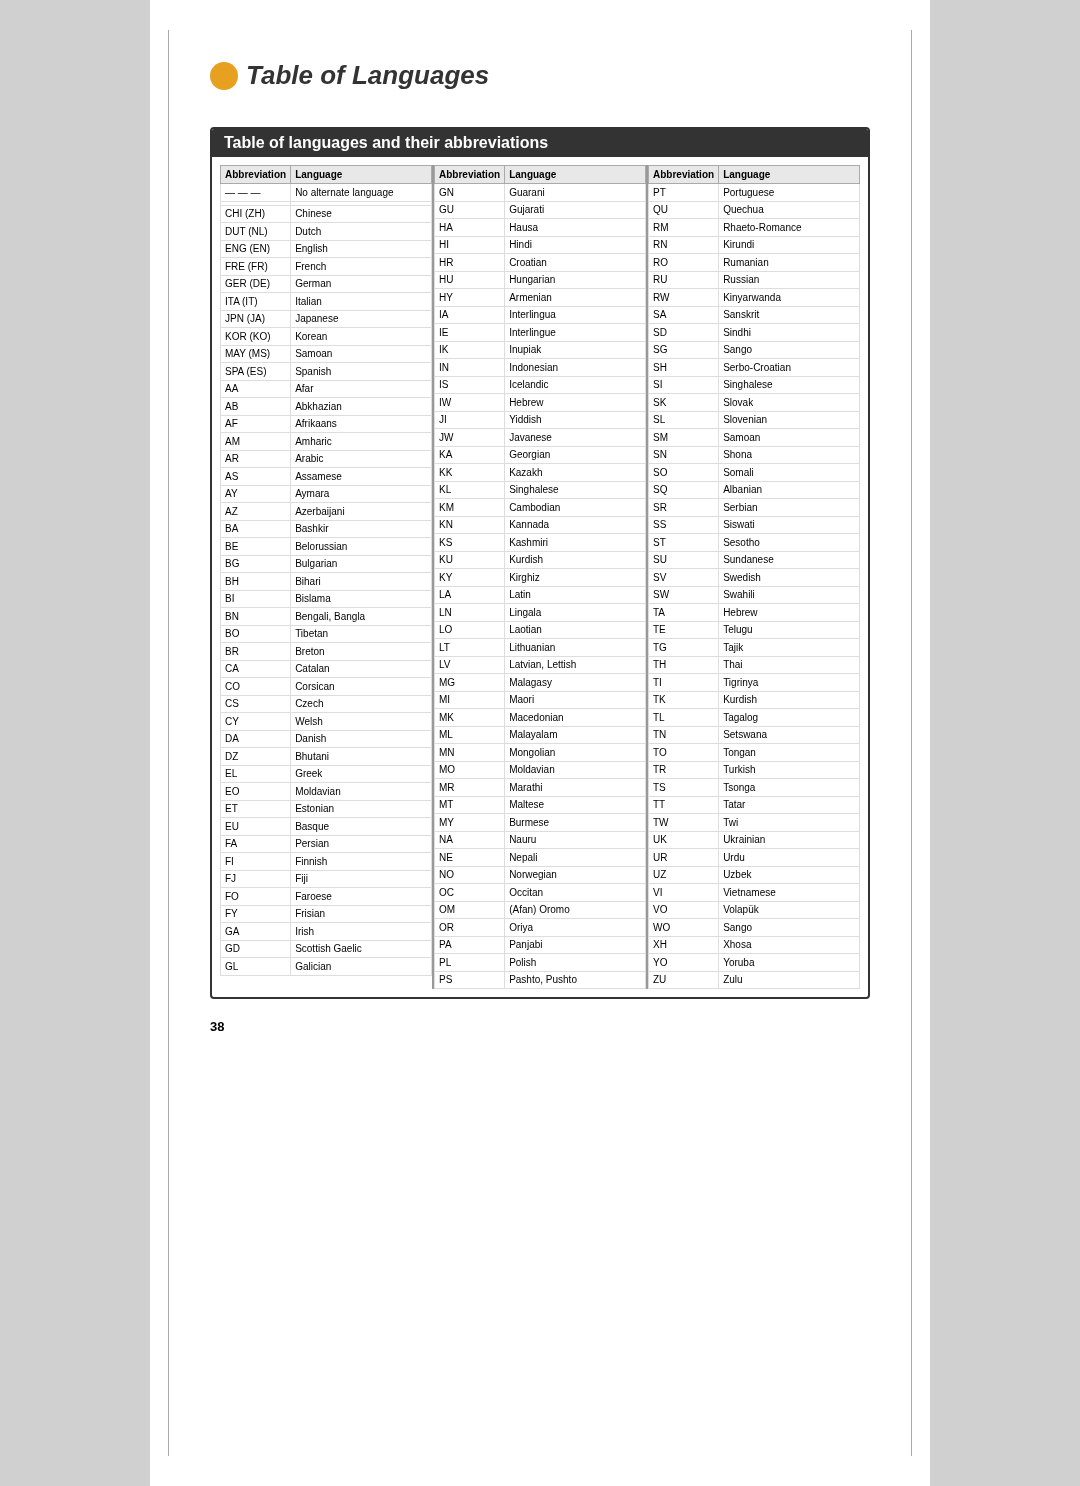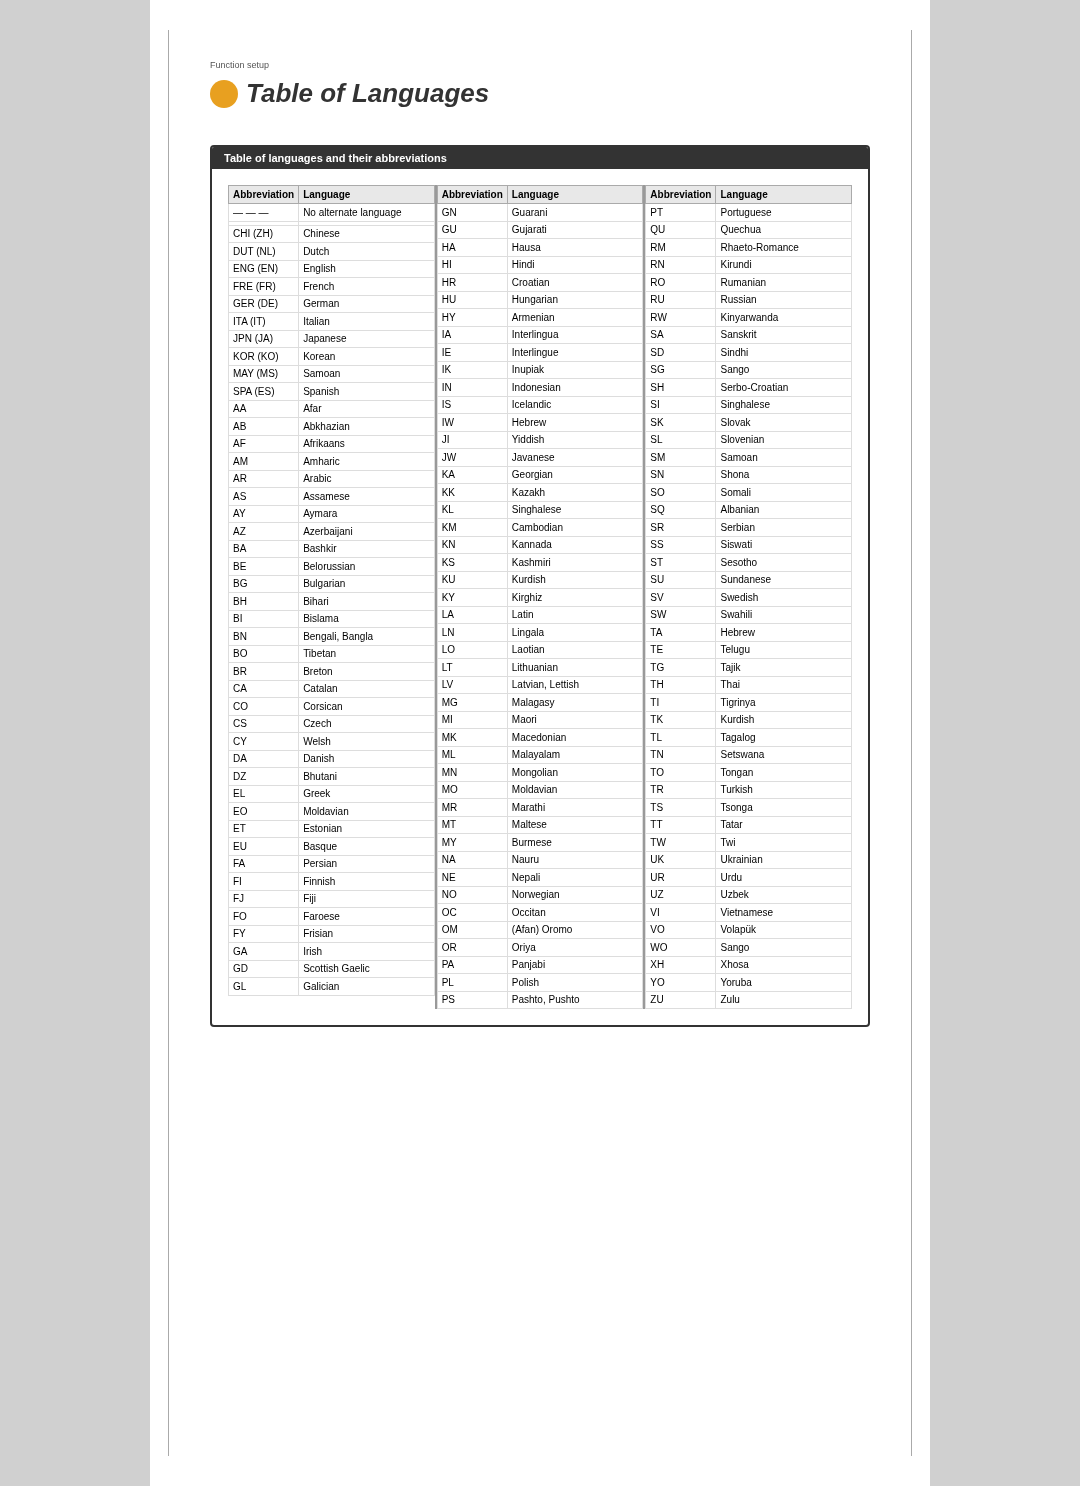--- a/index.html
+++ b/index.html
@@ -46,26 +46,26 @@
     .outer-box {
       border: 2px solid #333;
       border-radius: 4px;
       padding: 0;
       margin-bottom: 20px;
     }
     .outer-box-header {
       background: #333;
       color: #fff;
       font-weight: bold;
-      font-size: 11px;
+      font-size: 16px;
       padding: 5px 12px;
       border-radius: 2px 2px 0 0;
     }
     .table-container {
-      padding: 16px;
+      padding: 8px;
     }
     .col-section {
       display: flex;
       gap: 0;
     }
     .col-pair {
       flex: 1;
       border-right: 2px solid #999;
     }
     .col-pair:last-child {
@@ -112,21 +112,20 @@
     .abbr-col { width: 70px; }
     .lang-col { }
   </style>
 </head>
 <body>
 
 <div class="page">
   <div class="page-border-left"></div>
   <div class="page-border-right"></div>
 
-  <div class="function-setup">Function setup</div>
 
   <div class="page-title">
     <span class="title-icon"></span>
     <span>Table of Languages</span>
   </div>
 
   <div class="outer-box">
     <div class="outer-box-header">Table of languages and their abbreviations</div>
     <div class="table-container">
       <div class="col-section">
@@ -719,13 +718,14 @@
                   <td>Zulu</td>
                 </tr>
               </tbody>
           </table>
         </div>
 
       </div>
     </div>
   </div>
 
+  <div class="page-number">38</div>
 </div>
 
 </body></html>

